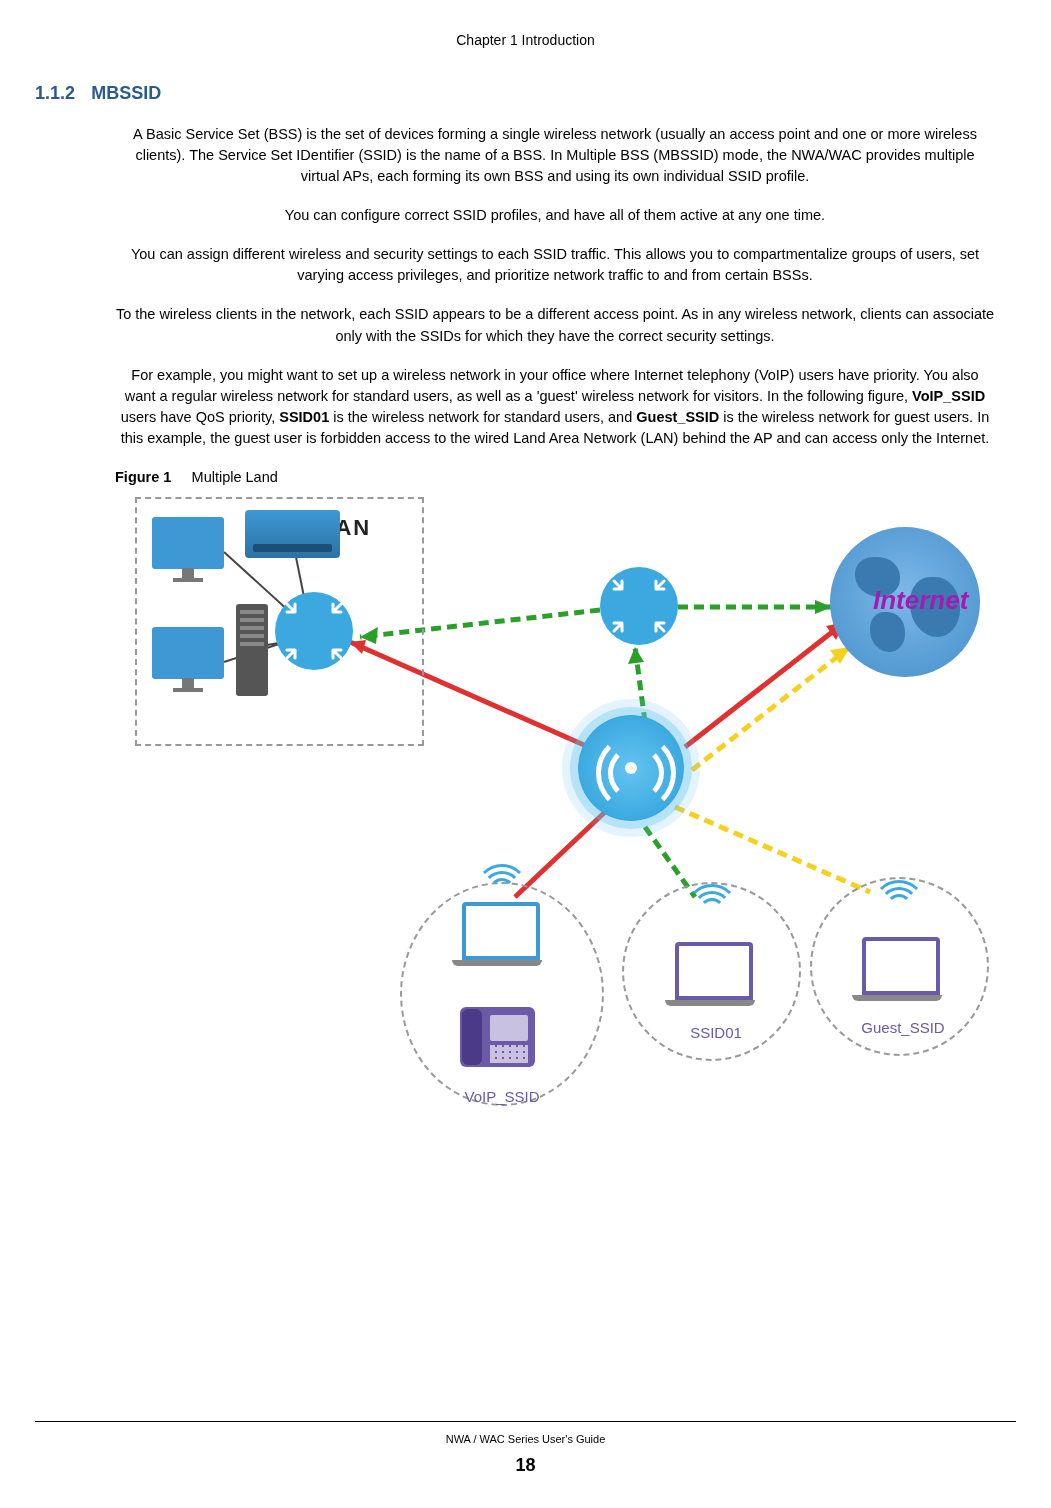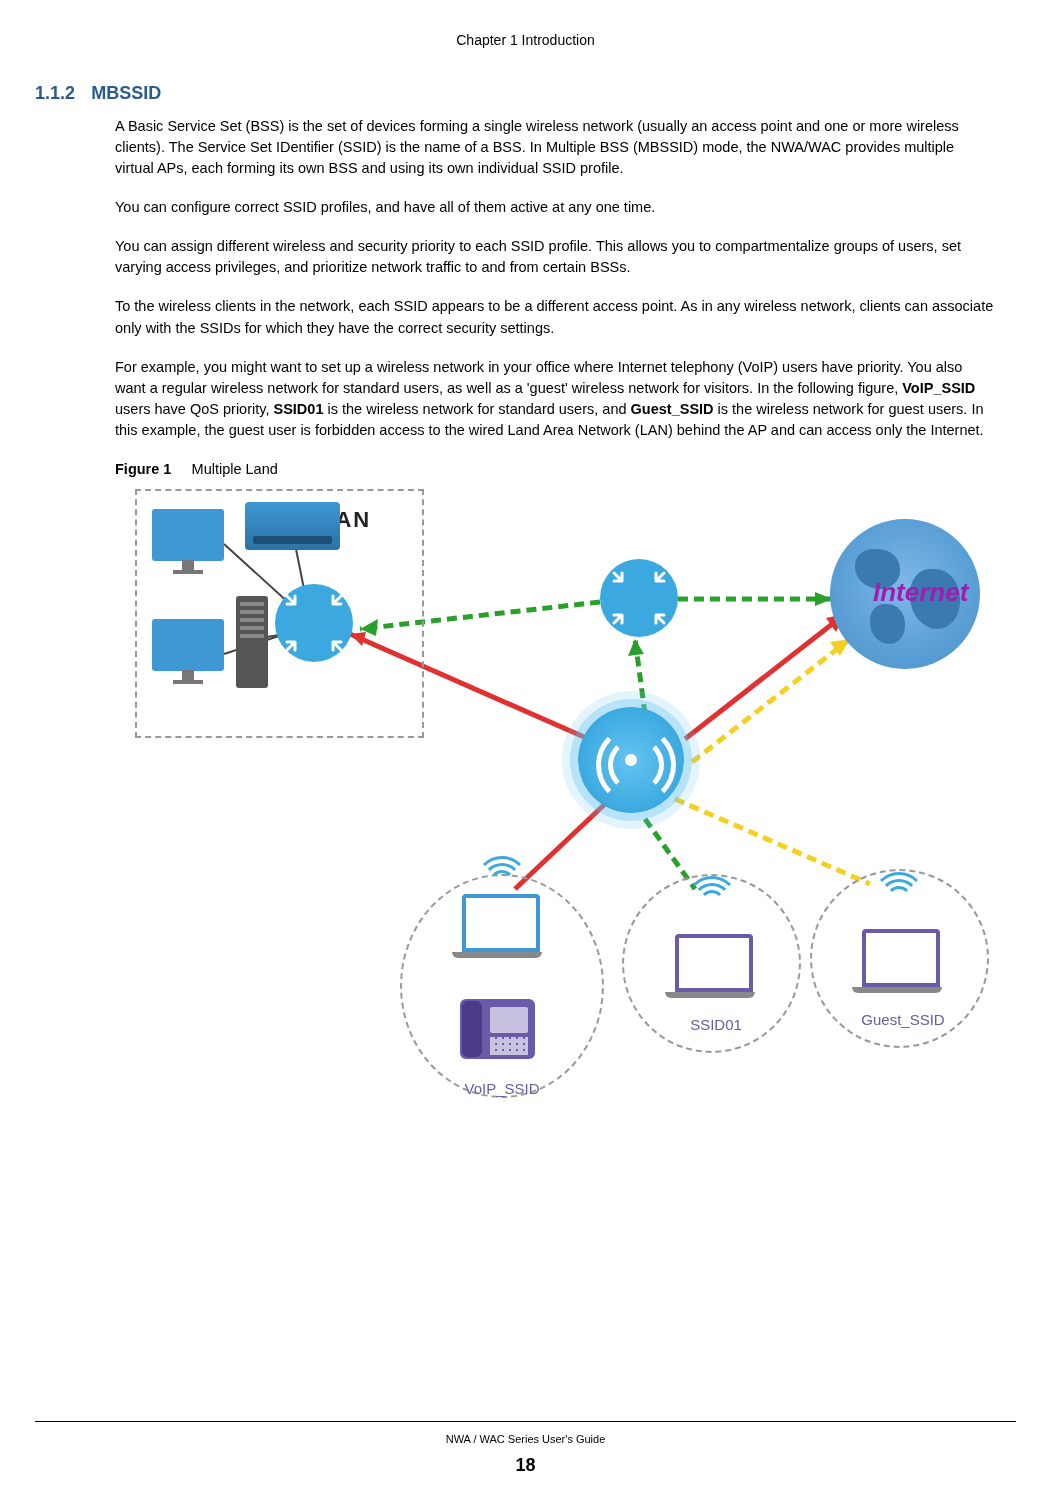--- a/index.html
+++ b/index.html
@@ -29,23 +29,23 @@
   .section-number {
     color: #2a5a8f;
     font-weight: bold;
     font-size: 18px;
   }
   .section-title {
     color: #2a5a8f;
     font-weight: bold;
     font-size: 18px;
   }
-  .section-heading { margin-bottom: 10px; }
+  .section-heading { margin-bottom: 18px; }
   .body-content { padding-left: 80px; padding-right: 5px; }
-  .body-content p { margin: 0 16px 18px 0; text-align: left; }
+  .body-content p { margin: 0 16px 18px 0; text-align: center; }
   .bold { font-weight: bold; }
   .figure-label { margin: 8px 0 4px 0; }
   .figure-label .fig-prefix { font-weight: bold; }
   .diagram { position: relative; width: 870px; height: 620px; margin-left: -5px; }
 
   
   .lan-box { position:absolute; left:25px; top:5px; width:285px; height:245px; border:2px dashed #999;}
   .lan-label { position:absolute; left:210px; top:20px; font-weight:bold; font-size:22px; letter-spacing:2px; color:#222;}
   .monitor { position:absolute; }
   .monitor .screen { background:#3e98d4; border-radius:3px; }
@@ -134,21 +134,21 @@
 
   <div class="section-heading">
     <span class="section-number">1.1.2</span>
     <span>&nbsp;&nbsp;</span>
     <span class="section-title">MBSSID</span>
   </div>
 
   <div class="body-content">
     <p>A Basic Service Set (BSS) is the set of devices forming a single wireless network (usually an access point and one or more wireless clients). The Service Set IDentifier (SSID) is the name of a BSS. In Multiple BSS (MBSSID) mode, the NWA/WAC provides multiple virtual APs, each forming its own BSS and using its own individual SSID profile.</p>
     <p>You can configure correct SSID profiles, and have all of them active at any one time.</p>
-    <p>You can assign different wireless and security priority to each SSID profile. This allows you to compartmentalize groups of users, set varying access privileges, and prioritize network traffic to and from certain BSSs.</p>
+    <p>You can assign different wireless and security settings to each SSID traffic. This allows you to compartmentalize groups of users, set varying access privileges, and prioritize network traffic to and from certain BSSs.</p>
     <p>To the wireless clients in the network, each SSID appears to be a different access point. As in any wireless network, clients can associate only with the SSIDs for which they have the correct security settings.</p>
     <p>
       <span>For example, you might want to set up a wireless network in your office where Internet telephony (VoIP) users have priority. You also want a regular wireless network for standard users, as well as a 'guest' wireless network for visitors. In the following figure, </span><span class="bold">VoIP_SSID</span><span> users have QoS priority, </span><span class="bold">SSID01</span><span> is the wireless network for standard users, and </span><span class="bold">Guest_SSID</span><span> is the wireless network for guest users. In this example, the guest user is forbidden access to the wired Land Area Network (LAN) behind the AP and can access only the Internet.</span>
     </p>
 
     <div class="figure-label">
       <span class="fig-prefix">Figure 1</span>
       <span>&nbsp;&nbsp;&nbsp;</span>
       <span>Multiple Land</span>
     </div>

